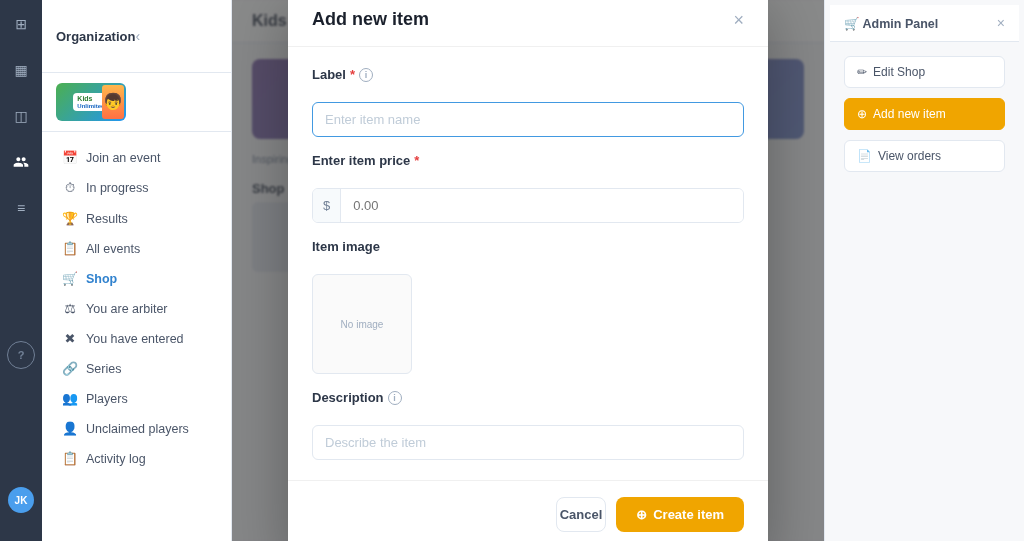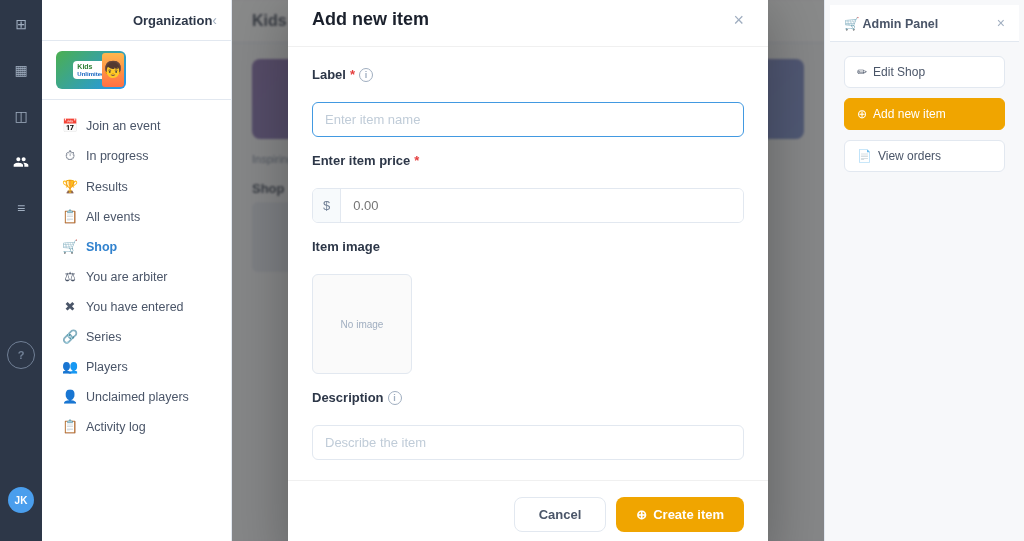--- a/index.html
+++ b/index.html
@@ -49,22 +49,22 @@
       background: #fff;
       border-right: 1px solid #e2e8f0;
       display: flex;
       flex-direction: column;
       flex-shrink: 0;
       overflow-y: auto;
     }
     .sidebar-header {
       display: flex;
       align-items: center;
-      justify-content: flex-end;
-      padding: 12px 14px;
+      justify-content: flex-start;
+      padding: 28px 14px;
       border-bottom: 1px solid #e2e8f0;
     }
     .sidebar-title {
       font-size: 13px;
       font-weight: 700;
       color: #2d3748;
     }
     .sidebar-logo {
       width: 70px;
       height: 38px;
@@ -298,21 +298,21 @@
     }
     .description-input::placeholder { color: #c0ccd8; }
     .modal-footer {
       padding: 16px 24px 20px;
       display: flex;
       justify-content: flex-end;
       gap: 10px;
       border-top: 1px solid #f0f0f0;
     }
     .btn-cancel {
-      padding: 9px 24px;
+      padding: 9px 3px;
       border: 1.5px solid #e2e8f0;
       border-radius: 8px;
       background: #fff;
       font-size: 13px;
       font-weight: 600;
       color: #4a5568;
       cursor: pointer;
     }
     .btn-create {
       padding: 9px 20px;

